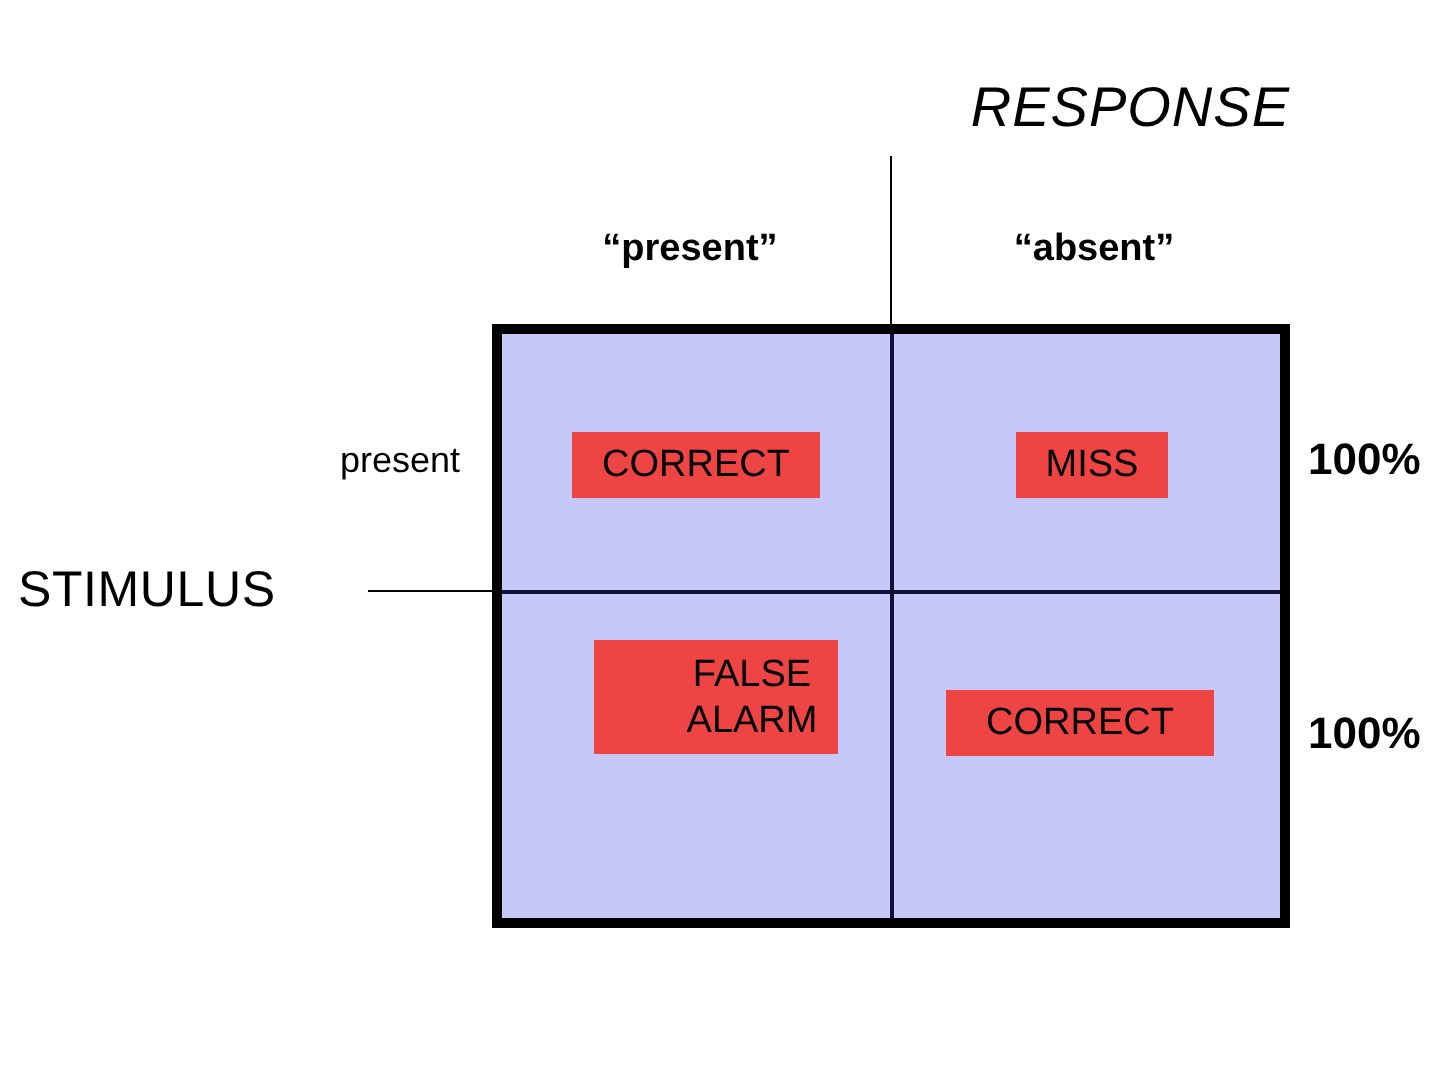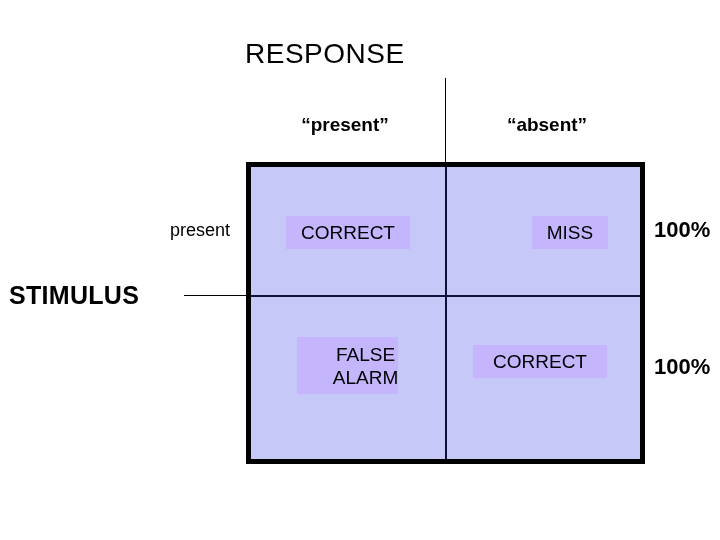--- a/index.html
+++ b/index.html
@@ -20,26 +20,27 @@
     width: 720px;
     height: 540px;
   }
 
   
   .title {
     position: absolute;
     left: 245px;
     top: 38px;
     width: 400px;
-    text-align: left;
+    text-align: right;
     font-size: 28px;
     font-weight: normal;
     letter-spacing: 0.5px;
     line-height: 32px;
     white-space: nowrap;
+    font-style: italic;
   }
 
   
   .response-stem {
     position: absolute;
     left: 445px;
     top: 78px;
     width: 1px;
     height: 84px;
     background: #000000;
@@ -83,33 +84,33 @@
     left: 0;
     top: 128px;
     width: 389px;
     height: 2px;
     background: #101038;
   }
 
   
   .chip {
     position: absolute;
-    background: #c4b5fd;
+    background: #ef4444;
     font-size: 19px;
     line-height: 23px;
     text-align: center;
     white-space: pre-line;
     display: flex;
     align-items: center;
     justify-content: center;
     box-sizing: border-box;
   }
   .chip.cell-00 { left: 286px; top: 216px; width: 124px; height: 33px; }
-  .chip.cell-01 { left: 532px; top: 216px; width: 76px;  height: 33px; }
-  .chip.cell-10 { left: 297px; top: 337px; width: 101px; height: 57px; padding-left: 36px; }
+  .chip.cell-01 { left: 508px; top: 216px; width: 76px;  height: 33px; }
+  .chip.cell-10 { left: 297px; top: 320px; width: 122px; height: 57px; padding-left: 36px; }
   .chip.cell-11 { left: 473px; top: 345px; width: 134px; height: 33px; }
 
   
   .row-label {
     position: absolute;
     width: 160px;
     text-align: right;
     font-size: 18px;
     font-weight: normal;
     line-height: 22px;
@@ -117,21 +118,21 @@
   }
   .row-label.r0 { left: 70px; top: 219px; }
   .row-label.r1 { left: 70px; top: 356px; }
 
   
   .axis-label {
     position: absolute;
     left: 9px;
     top: 281px;
     font-size: 25px;
-    font-weight: bold;
+    font-weight: normal;
     line-height: 29px;
     letter-spacing: 0.3px;
     white-space: nowrap;
   }
   .stimulus-stem {
     position: absolute;
     left: 184px;
     top: 295px;
     width: 62px;
     height: 1px;

